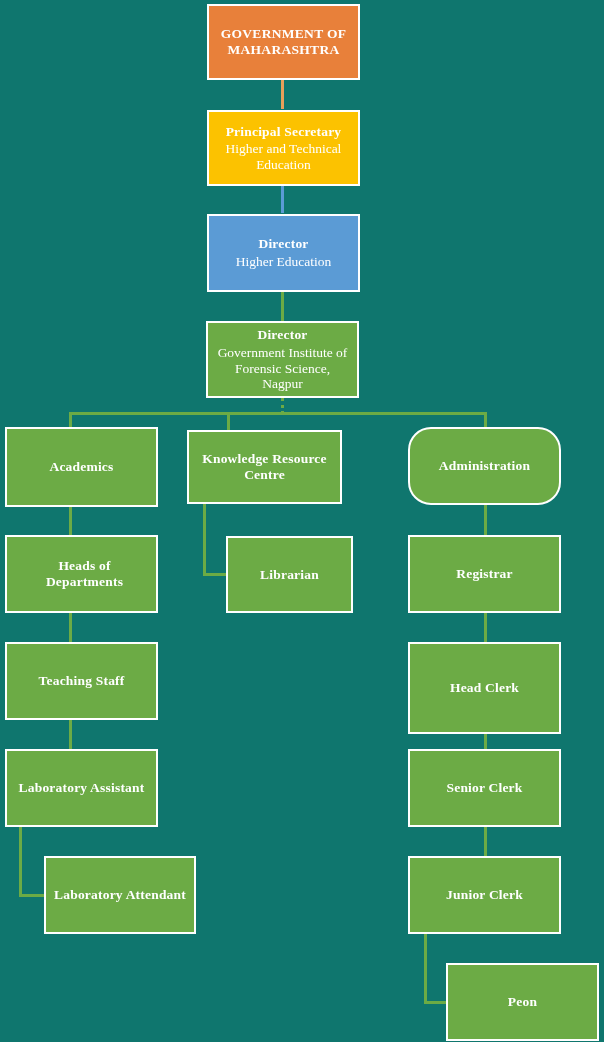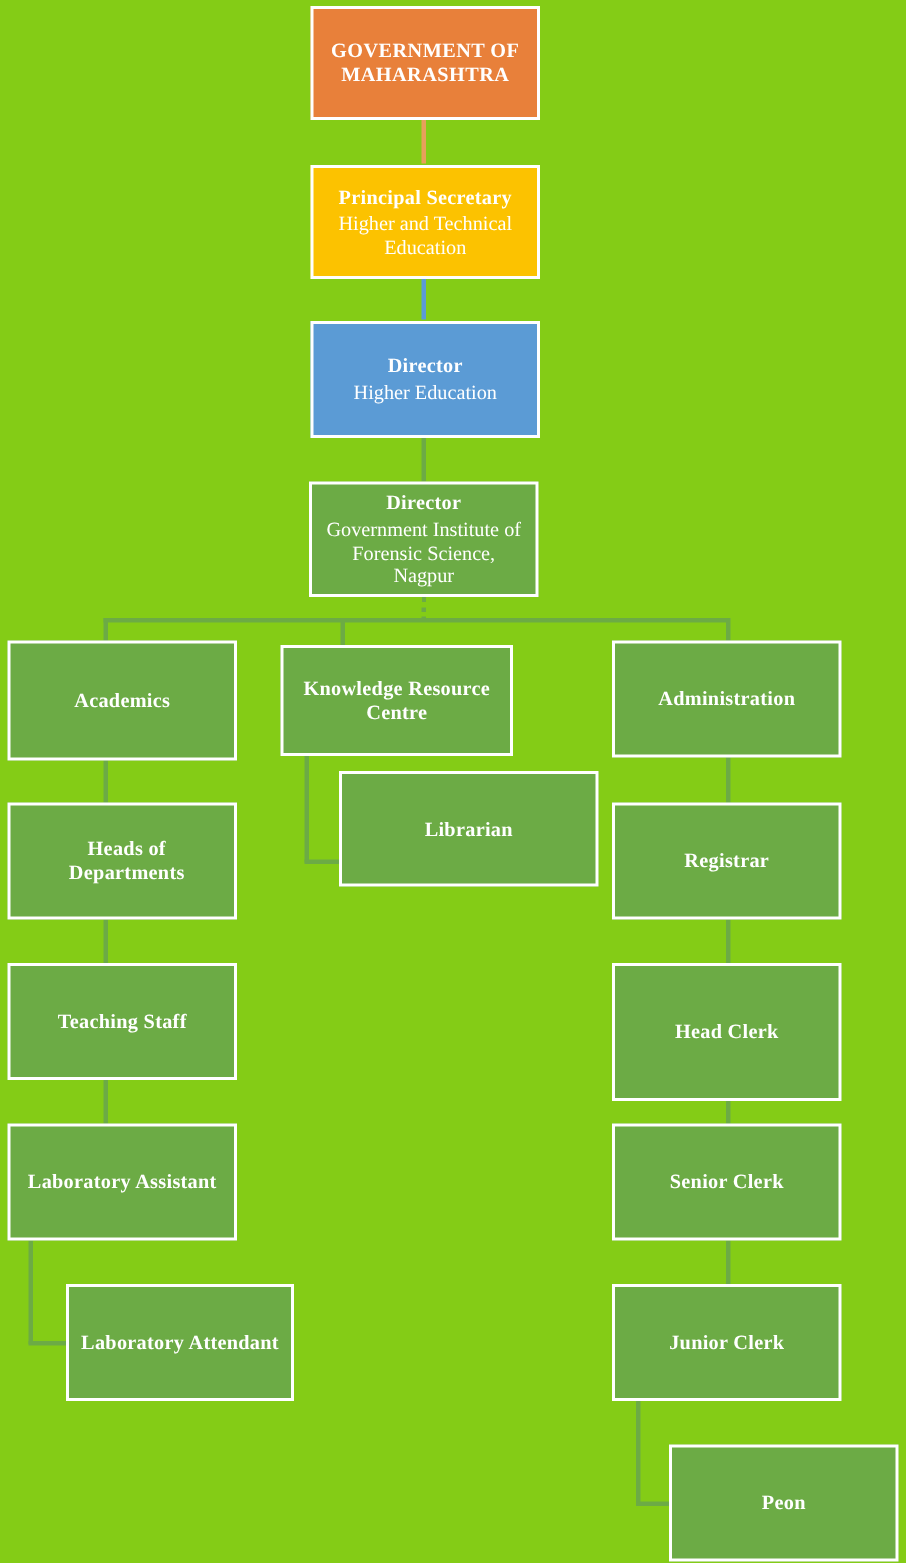--- a/index.html
+++ b/index.html
@@ -5,21 +5,21 @@
 <style>
   html, body {
     margin: 0;
     padding: 0;
     background: #4b7050;
   }
   #chart-root {
     position: relative;
     width: 604px;
     height: 1042px;
-    background: #84cc16;
+    background: #0f766e;
     overflow: hidden;
     font-family: "Liberation Serif", "DejaVu Serif", serif;
   }
 
   
   .conn {
     position: absolute;
     background: #6cab45;
   }
   .conn.v { width: 3px; }
@@ -127,29 +127,29 @@
   </div>
 
   <div class="node green leaf" style="left:5px; top:427px; width:153px; height:80px;">
     <span class="title">Academics</span>
   </div>
 
   <div class="node green leaf" style="left:187px; top:430px; width:155px; height:74px;">
     <span class="title">Knowledge Resource Centre</span>
   </div>
 
-  <div class="node green leaf" style="left:408px; top:427px; width:153px; height:78px;">
+  <div class="node green leaf" style="left:408px; top:427px; width:153px; height:78px;border-radius:23px;">
     <span class="title">Administration</span>
   </div>
 
   <div class="node green leaf" style="left:5px; top:535px; width:153px; height:78px;padding-left:12px;">
     <span class="title">Heads of Departments</span>
   </div>
 
-  <div class="node green leaf" style="left:226px; top:514px; width:173px; height:77px;">
+  <div class="node green leaf" style="left:226px; top:536px; width:127px; height:77px;">
     <span class="title">Librarian</span>
   </div>
 
   <div class="node green leaf" style="left:408px; top:535px; width:153px; height:78px;">
     <span class="title">Registrar</span>
   </div>
 
   <div class="node green leaf" style="left:5px; top:642px; width:153px; height:78px;">
     <span class="title">Teaching Staff</span>
   </div>

